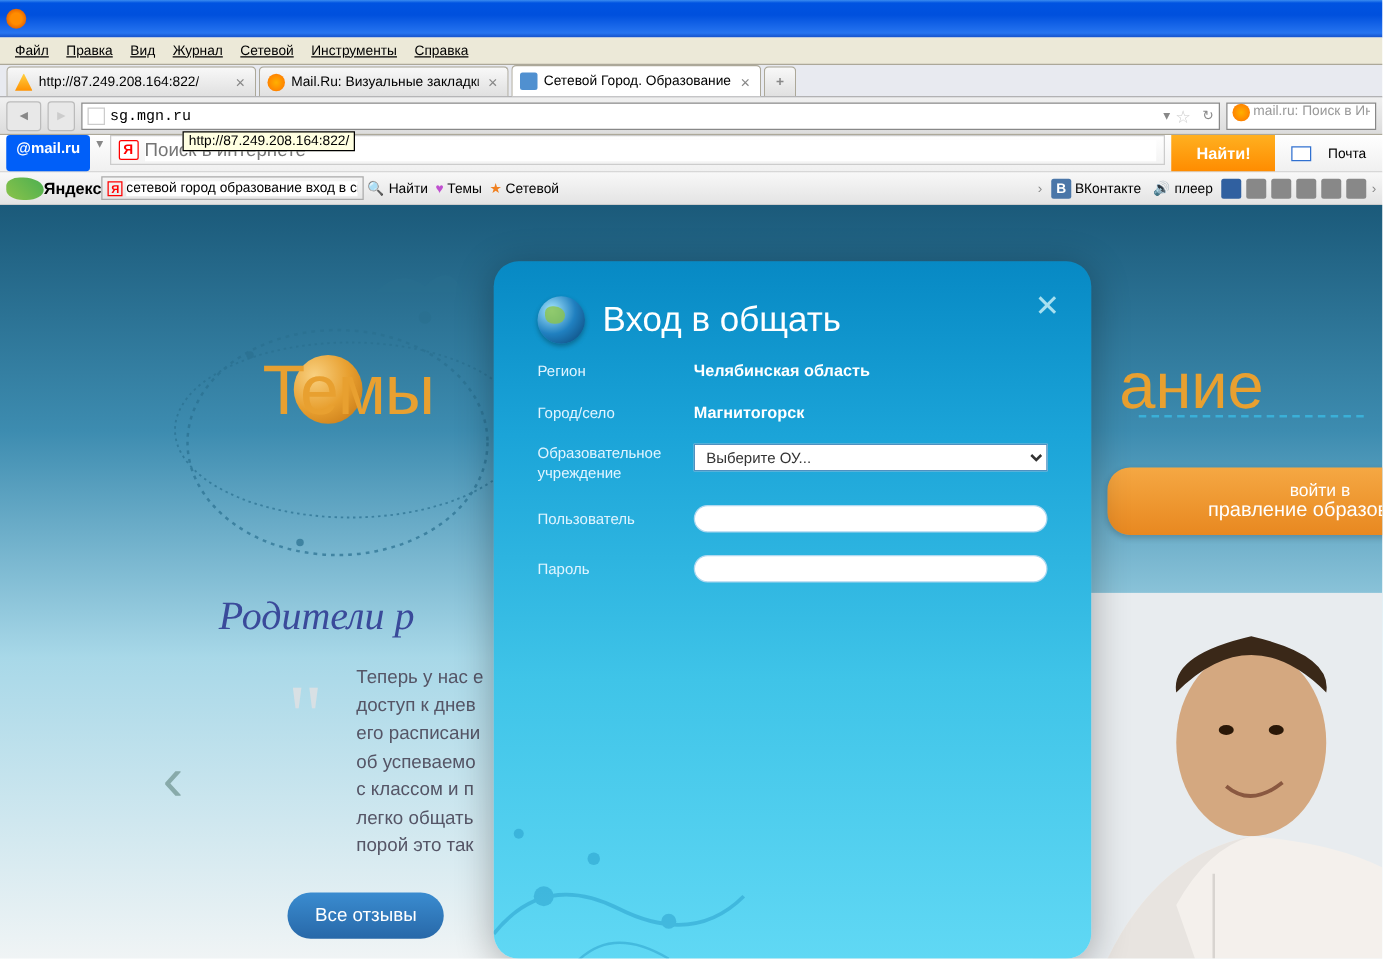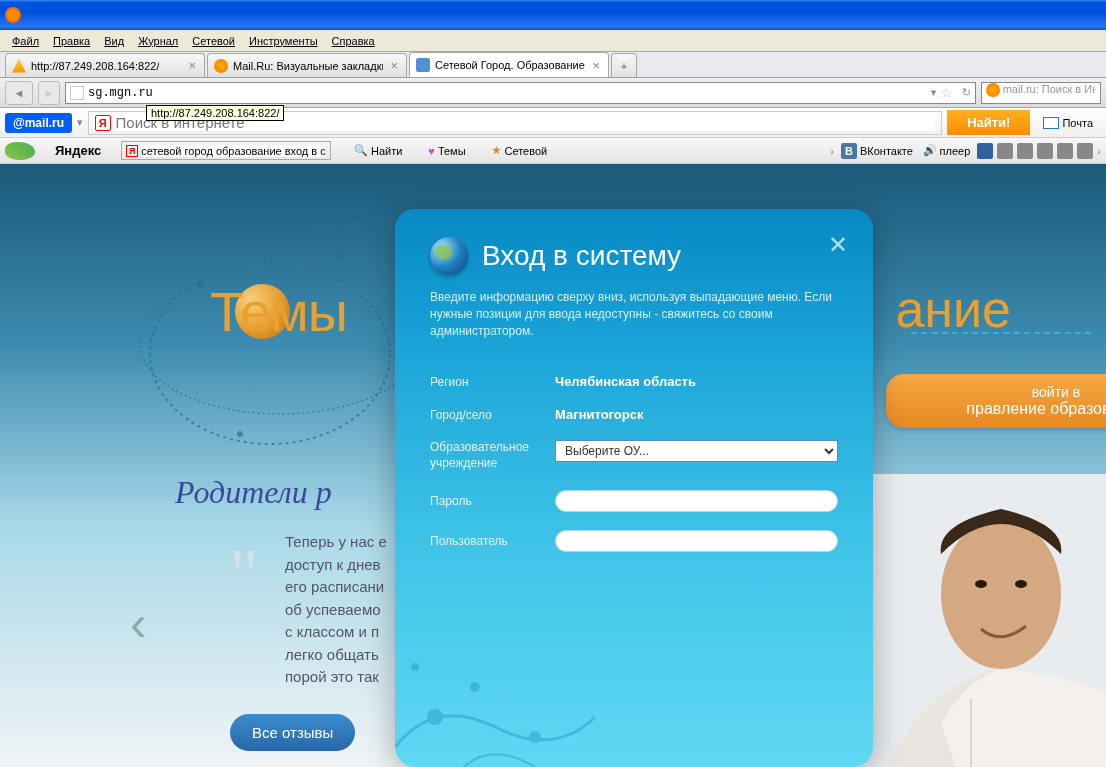--- a/index.html
+++ b/index.html
@@ -26,29 +26,29 @@
 .addressbar-row { height: 30px; background: linear-gradient(to bottom, #f0f0f0, #dcdcdc); display: flex; align-items: center; padding: 0 5px; gap: 5px; border-bottom: 1px solid #aca899; }
 .nav-btn { width: 28px; height: 24px; background: #e8e8e8; border: 1px solid #bbb; border-radius: 3px; display: flex; align-items: center; justify-content: center; }
 .addressbar { flex: 1; height: 22px; background: #fff; border: 1px solid #888; display: flex; align-items: center; padding: 0 4px; gap: 4px; position: relative; }
 .addressbar input { border: none; outline: none; flex: 1; font-size: 12px; font-family: Liberation Mono, monospace; }
 .url-tooltip { position: absolute; top: 22px; left: 80px; background: #ffffe1; border: 1px solid #000; padding: 1px 4px; font-size: 11px; z-index: 5; }
 .favstar { color: #ccc; font-size: 14px; margin-left: auto; }
 .searchbox { width: 120px; height: 22px; background: #fff; border: 1px solid #888; display: flex; align-items: flex-start; padding: 0 4px; gap: 3px; color: #999; }
 .search-icon { width: 14px; height: 14px; }
 
 
-.mailru-bar { height: 30px; background: linear-gradient(to bottom, #fff, #f0f0f0); display: flex; align-items: center; padding: 0 5px; gap: 5px; border-bottom: 1px solid #ccc; }
+.mailru-bar { height: 30px; background: linear-gradient(to bottom, #fff, #f0f0f0); display: flex; padding: 0 5px; gap: 5px; border-bottom: 1px solid #ccc; }
 .mailru-logo { background: #005ff9; color: #fff; padding: 3px 8px; border-radius: 3px; font-weight: bold; font-size: 12px; }
 .mailru-search { flex: 1; height: 24px; border: 1px solid #ccc; display: flex; align-items: center; padding: 0 6px; gap: 5px; }
 .mailru-search input { border: none; outline: none; flex: 1; font-size: 15px; color: #888; font-family: Arial; }
 .find-btn { background: linear-gradient(to bottom, #ffb020, #ff8c00); color: #fff; padding: 5px 20px; font-weight: bold; border: none; font-size: 13px; }
-.mailru-mail { display: flex; align-items: center; gap: 3px; padding: 0 8px; }
-
-
-.yandex-bar { height: 26px; background: linear-gradient(to bottom, #f8f8f8, #e4e4e4); display: flex; align-items: center; padding: 0 5px; gap: 20px; border-bottom: 1px solid #ccc; font-size: 11px; }
+.mailru-mail { display: flex; align-items: center; gap: 13px; padding: 0 8px; }
+
+
+.yandex-bar { height: 26px; background: linear-gradient(to bottom, #f8f8f8, #e4e4e4); display: flex; align-items: center; padding: 0 5px; gap: 0; border-bottom: 1px solid #ccc; font-size: 11px; }
 .ya-chameleon { width: 30px; height: 18px; background: linear-gradient(45deg, #8bc34a, #4caf50); border-radius: 40% 60% 50% 50%; }
 .ya-logo { color: #f00; font-weight: bold; font-size: 13px; }
 .ya-logo span { color: #000; }
 .ya-search { height: 19px; border: 1px solid #aaa; padding: 0 4px; width: 210px; display: flex; align-items: center; gap: 3px; }
 .ya-search input { border: none; outline: none; flex: 1; font-size: 11px; }
 .ya-item { display: flex; align-items: center; gap: 3px; padding: 0 3px; }
 .ya-icons { margin-left: auto; display: flex; gap: 4px; align-items: center; }
 .sq-icon { width: 16px; height: 16px; background: #888; border-radius: 2px; }
 
 
@@ -247,45 +247,44 @@
       <path d="M175,195 Q100,210 60,293 L280,293 L280,220 Q240,200 175,195" fill="#f4f0ec"></path>
       <path d="M175,195 Q140,205 115,250 L130,293 L60,293 Q100,210 175,195" fill="#e8e4e0"></path>
       <path d="M145,225 L145,293" stroke="#d8d4d0" stroke-width="2"></path>
     </svg>
   </div>
 
   <div class="login-modal">
     <span class="login-close">✕</span>
     <div class="login-header">
       <span class="globe-icon"></span>
-      <span class="login-title">Вход в систему</span>
-    </div>
-    <div class="login-desc">Введите информацию сверху вниз, используя выпадающие меню. Если нужные позиции для ввода недоступны - свяжитесь со своим администратором.</div>
+      <span class="login-title">Вход в общать</span>
+    </div>
 
     <div class="login-row">
       <span class="login-label">Регион</span>
       <span class="login-value">Челябинская область</span>
     </div>
     <div class="login-row">
       <span class="login-label">Город/село</span>
       <span class="login-value">Магнитогорск</span>
     </div>
     <div class="login-row" style="align-items:flex-start;">
       <span class="login-label" style="line-height:1.3;">Образовательное учреждение</span>
       <select class="login-select">
         <option>Выберите ОУ...</option>
       </select>
     </div>
     <div class="login-row">
+      <span class="login-label">Пользователь</span>
+      <input class="login-input" type="text" style="">
+    </div>
+    <div class="login-row">
       <span class="login-label">Пароль</span>
       <input class="login-input" type="password" style="">
-    </div>
-    <div class="login-row">
-      <span class="login-label">Пользователь</span>
-      <input class="login-input" type="text" style="">
     </div>
     <div class="modal-splash">
       <svg viewBox="0 0 300 200">
           <circle cx="80" cy="120" r="8" fill="#0878b0"></circle>
           <circle cx="120" cy="90" r="5" fill="#0878b0"></circle>
           <circle cx="60" cy="70" r="4" fill="#0878b0"></circle>
           <circle cx="180" cy="140" r="6" fill="#0878b0"></circle>
           <path d="M40,150 Q80,100 140,130 Q200,160 240,120" stroke="#0878b0" stroke-width="3" fill="none"></path>
           <path d="M100,180 Q130,140 180,170" stroke="#0878b0" stroke-width="2" fill="none"></path>
         </svg>

